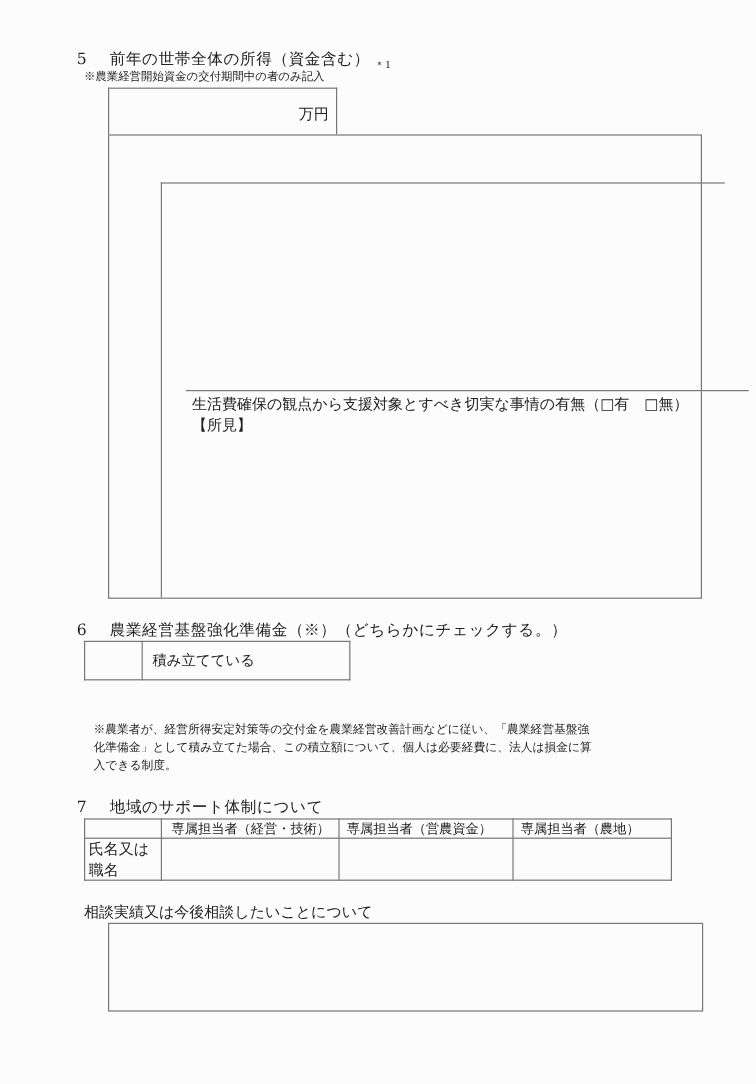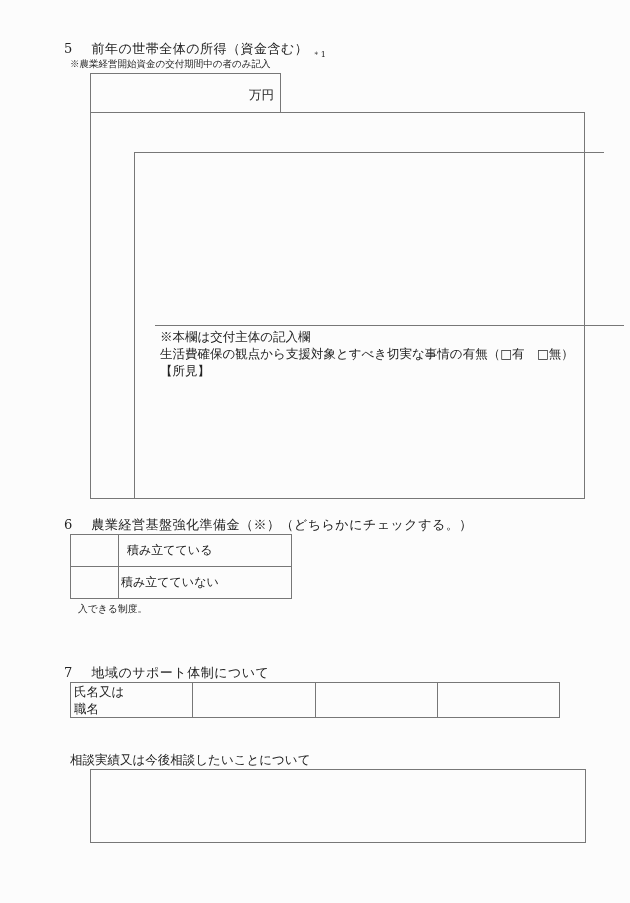--- a/index.html
+++ b/index.html
@@ -28,54 +28,57 @@
 <div class="abs line" style="left:70px; top:73px; width:189px; height:38px; border-width:1px 1px 0 1px;">
   <span class="abs t" style="right:6px; top:13px;">万円</span>
 </div>
 
 <div class="abs line" style="left:70px; top:112px; width:493px; height:385px; border-width:1px;">
 
   <div class="abs line" style="left:23px; top:39px; width:469px; height:345px; border-width:1px 0 0 1px;">
     <div class="abs" style="left:0; top:0; width:469px; height:172px;"></div>
     <div class="abs line" style="left:0; top:172px; width:469px; height:172px; border-width:1px 0 0 0;">
       <div class="abs t" style="left:5px; top:2px; line-height:17px;">
-        <div>※本欄は交付主体の記入欄</div>
         <div>生活費確保の観点から支援対象とすべき切実な事情の有無（□有　□無）</div>
         <div>【所見】</div>
       </div>
     </div>
   </div>
 </div>
 
 <div class="abs h" style="left:64px; top:516px;">
   <span>6</span>
   <span style="margin-left:14px;">農業経営基盤強化準備金（※）（どちらかにチェックする。）</span>
 </div>
 <table class="abs" style="left:70px; top:534px; width:222px;">
   <tbody>
       <tr style="height:32px;">
     <td style="width:44px;"></td>
     <td style="vertical-align:middle; padding-left:8px;">積み立てている</td>
   </tr>
-  <tr style="height:32px;">
-    <td></td>
-    <td style="vertical-align:middle; padding-left:2px;">積み立てていない</td>
-  </tr>
 </tbody>
   </table>
 <div class="abs small" style="left:78px; top:601px; line-height:15px; font-size:9.8px;">
+  <div>※農業者が、経営所得安定対策等の交付金を農業経営改善計画などに従い、「農業経営基盤強</div>
+  <div>化準備金」として積み立てた場合、この積立額について、個人は必要経費に、法人は損金に算</div>
   <div>入できる制度。</div>
 </div>
 
 <div class="abs h" style="left:64px; top:664px;">
   <span>7</span>
   <span style="margin-left:14px;">地域のサポート体制について</span>
 </div>
 <table class="abs" style="left:70px; top:682px; width:490px; table-layout:fixed;">
   <tbody>
+      <tr style="height:16px;">
+    <td style="width:60px;"></td>
+    <td style="width:139px; font-size:11px; padding-left:8px;">専属担当者（経営・技術）</td>
+    <td style="width:138px; font-size:11px; padding-left:6px;">専属担当者（営農資金）</td>
+    <td style="font-size:11px; padding-left:6px;">専属担当者（農地）</td>
+  </tr>
   <tr style="height:35px;">
     <td style="font-size:12.5px; line-height:17px;">
       <div>氏名又は</div>
       <div>職名</div>
     </td>
     <td></td>
     <td></td>
     <td></td>
   </tr>
 </tbody>

